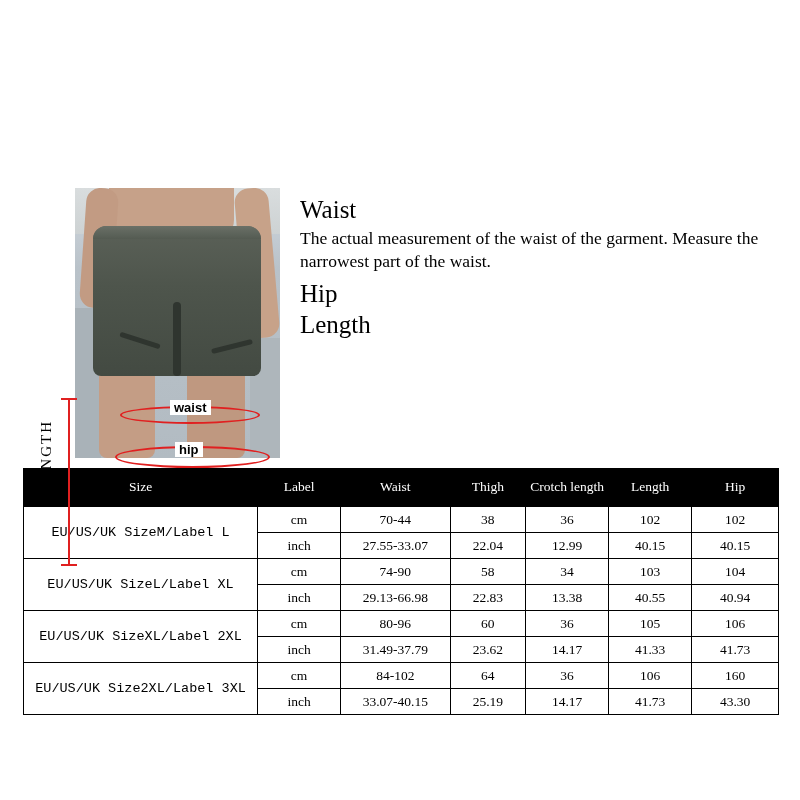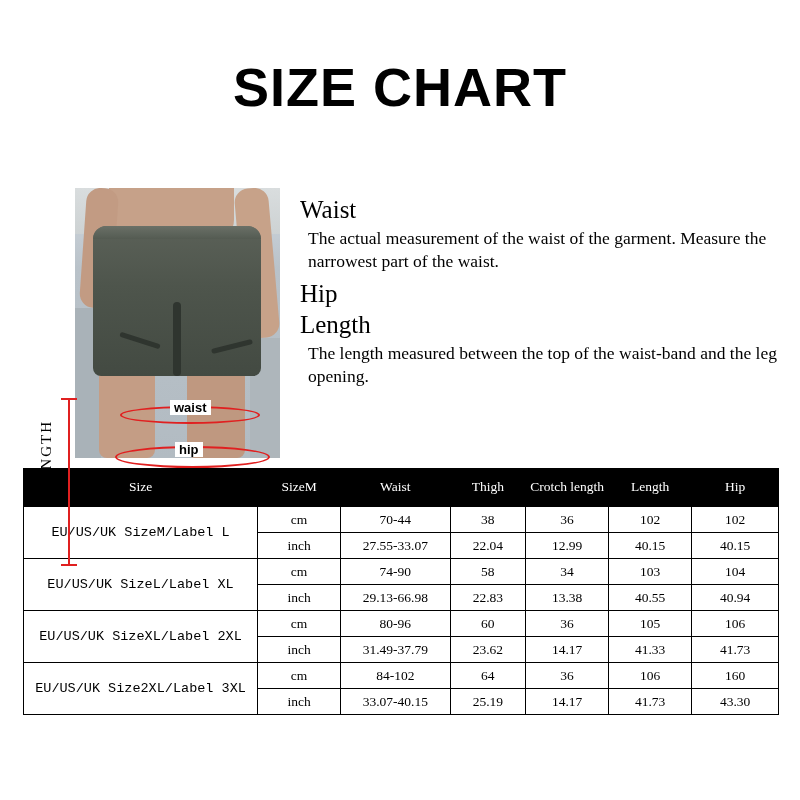--- a/index.html
+++ b/index.html
@@ -161,21 +161,21 @@
   .def-h {
     font-family: "Liberation Serif", serif;
     font-size: 25px;
     line-height: 1.15;
     margin: 0 0 2px 0;
   }
   .def-p {
     font-family: "Liberation Serif", serif;
     font-size: 17.5px;
     line-height: 1.30;
-    margin: 0 0 8px 8px;
+    margin: 0 0 8px 0;
   }
 
   
   .table-wrap {
     position: absolute;
     left: 23px; top: 468px;
     width: 756px;
   }
   table.size-table {
     border-collapse: collapse;
@@ -208,21 +208,20 @@
   col.c-thigh { width: 10%; }
   col.c-crotch{ width: 11%; }
   col.c-length{ width: 11%; }
   col.c-hip   { width: 11.5%; }
 </style>
 </head>
 <body>
 
 <div class="page">
 
-  <div class="title">SIZE CHART</div>
 
   <div class="illus">
     <div class="photo">
       <div class="skin-top"></div>
       <div class="bg-blur-l"></div>
       <div class="bg-blur-r"></div>
       <div class="torso"></div>
       <div class="arm-l"></div>
       <div class="arm-r"></div>
       <div class="leg-l"></div>
@@ -240,38 +239,37 @@
     <div class="meas-label hip-label">hip</div>
     <div class="length-axis"></div>
     <div class="length-text">LENGTH</div>
   </div>
 
   <div class="defs">
     <div class="def-h">Waist</div>
     <div class="def-p">The actual measurement of the waist of the garment. Measure the narrowest part of the waist.</div>
     <div class="def-h">Hip</div>
     <div class="def-h">Length</div>
-    <div class="def-p">The length measured between the top of the waist-band and the leg opening.</div>
   </div>
 
   <div class="table-wrap">
     <table class="size-table">
       <colgroup>
         <col class="c-size">
           <col class="c-unit">
           <col class="c-waist">
           <col class="c-thigh">
         <col class="c-crotch">
           <col class="c-length">
           <col class="c-hip">
       </colgroup>
       <thead>
         <tr>
           <th>Size</th>
-          <th>SizeM</th>
+          <th>Label</th>
           <th>Waist</th>
           <th>Thigh</th>
           <th>Crotch length</th>
           <th>Length</th>
           <th>Hip</th>
         </tr>
       </thead>
       <tbody>
 
         <tr>

